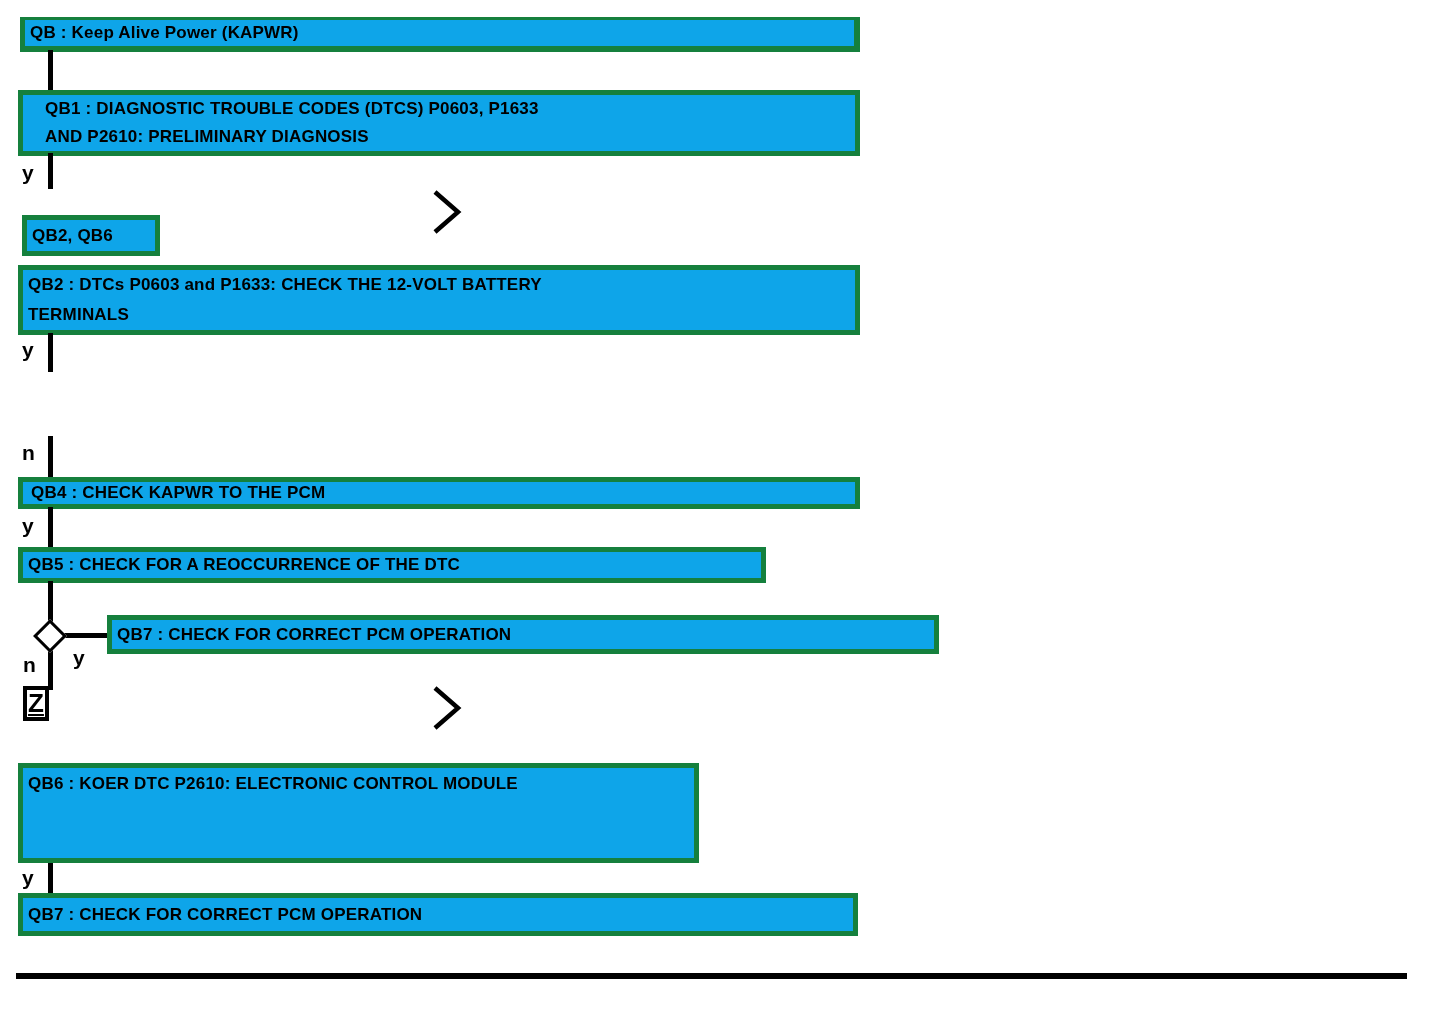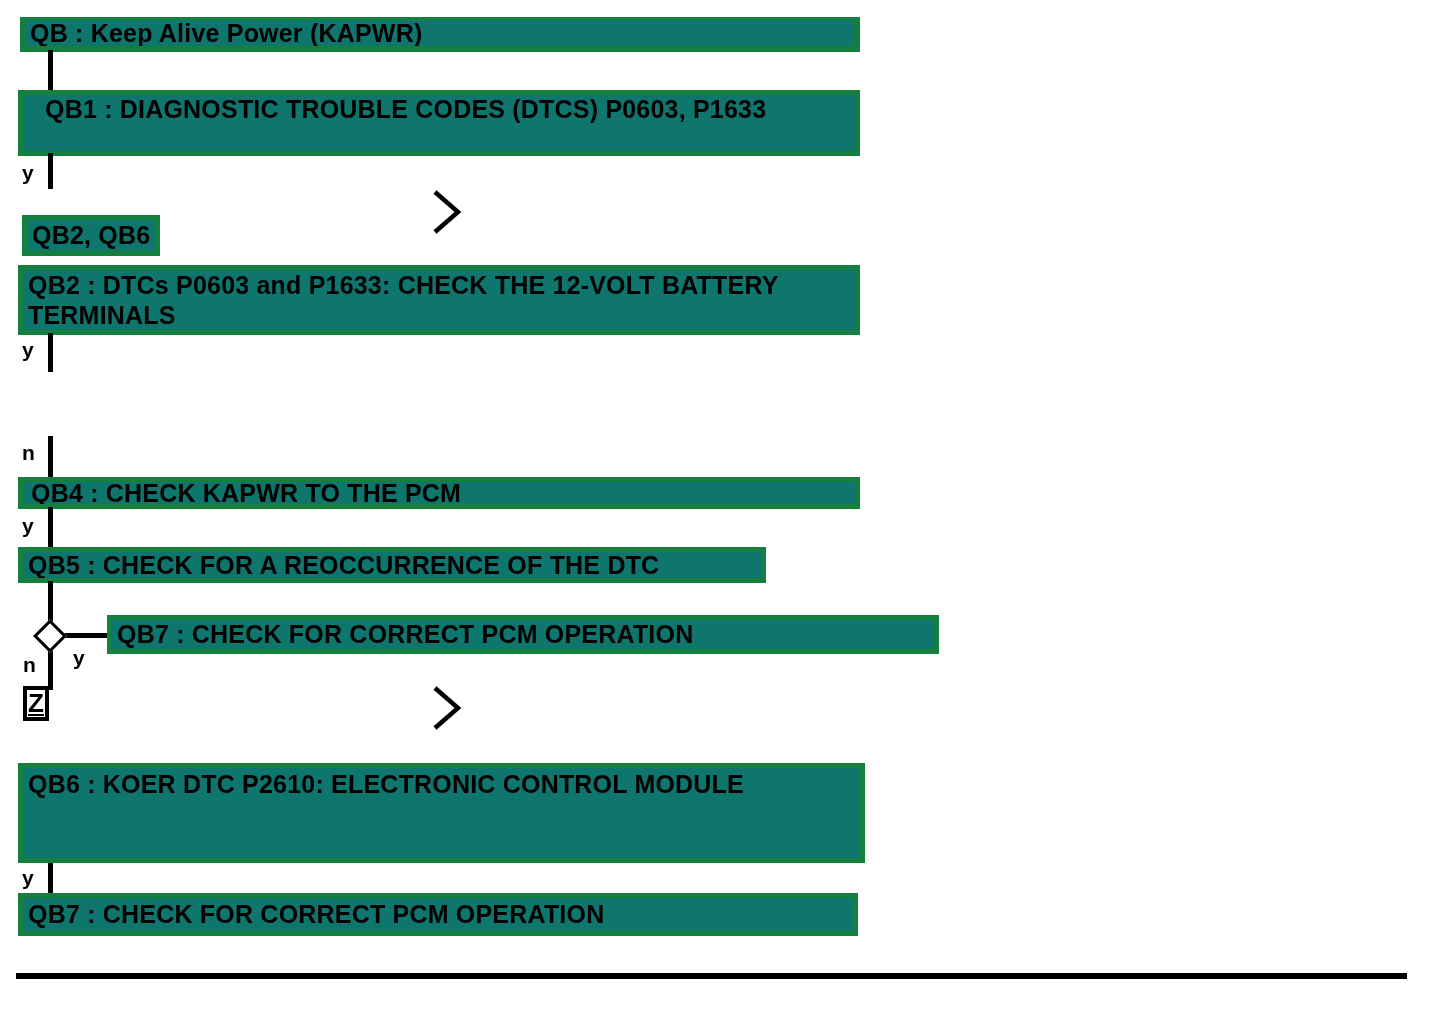--- a/index.html
+++ b/index.html
@@ -14,39 +14,39 @@
     background: #ffffff;
     font-family: "Liberation Sans", "DejaVu Sans", sans-serif;
     color: #000000;
     overflow: hidden;
   }
   
   .node {
     position: absolute;
     box-sizing: border-box;
     border: 5px solid #15803d;
-    background: #0f766e;
+    background: #0ea5e9;
     font-weight: bold;
-    font-size: 25px;
+    font-size: 17px;
     padding: 0 4px 0 5px;
     white-space: nowrap;
     overflow: hidden;
     letter-spacing: 0.2px;
   }
   .node .ln { display: block; }
 
   .node-qb    { left: 20px;  top: 17px;  width: 840px; height: 35px;  border-width: 3px 6px 6px 5px; line-height: 26px; }
   .node-qb1   { left: 18px;  top: 90px;  width: 842px; height: 66px;  line-height: 28px; padding-left: 22px; }
   .node-ref   { left: 22px;  top: 187px; width: 138px; height: 41px;  line-height: 31px; margin-top: 28px; }
   .node-qb2   { left: 18px;  top: 265px; width: 842px; height: 70px;  line-height: 30px; }
   .node-qb3   { left: 18px;  top: 370px; width: 842px; height: 68px;  line-height: 29px; }
   .node-qb4   { left: 18px;  top: 477px; width: 842px; height: 32px;  line-height: 22px; padding-left: 8px; }
   .node-qb5   { left: 18px;  top: 547px; width: 748px; height: 36px;  line-height: 26px; }
   .node-qb7a  { left: 107px; top: 615px; width: 832px; height: 39px;  line-height: 29px; }
-  .node-qb6   { left: 18px;  top: 763px; width: 847px; height: 100px; line-height: 30px; padding-top: 1px; }
+  .node-qb6   { left: 18px;  top: 763px; width: 681px; height: 100px; line-height: 30px; padding-top: 1px; }
   .node-qb7b  { left: 18px;  top: 893px; width: 840px; height: 43px;  line-height: 33px; }
 
   
   .conn {
     position: absolute;
     background: #000000;
   }
   .conn-v { width: 5px; left: 48px; }
   .c1 { top: 50px;  height: 42px; }
   .c2 { top: 153px; height: 36px; }
@@ -126,20 +126,21 @@
 <div class="canvas">
 
   <div class="node node-qb">
     <span class="ln">QB : Keep Alive Power (KAPWR)</span>
   </div>
 
   <div class="conn conn-v c1"></div>
 
   <div class="node node-qb1">
     <span class="ln">QB1 : DIAGNOSTIC TROUBLE CODES (DTCS) P0603, P1633</span>
+    <span class="ln">AND P2610: PRELIMINARY DIAGNOSIS</span>
   </div>
 
   <span class="branch yl1">y</span>
   <div class="conn conn-v c2"></div>
 
   <div class="node node-ref">
     <span class="ln">QB2, QB6</span>
   </div>
 
   <svg class="chev chev1" width="30" height="46">

